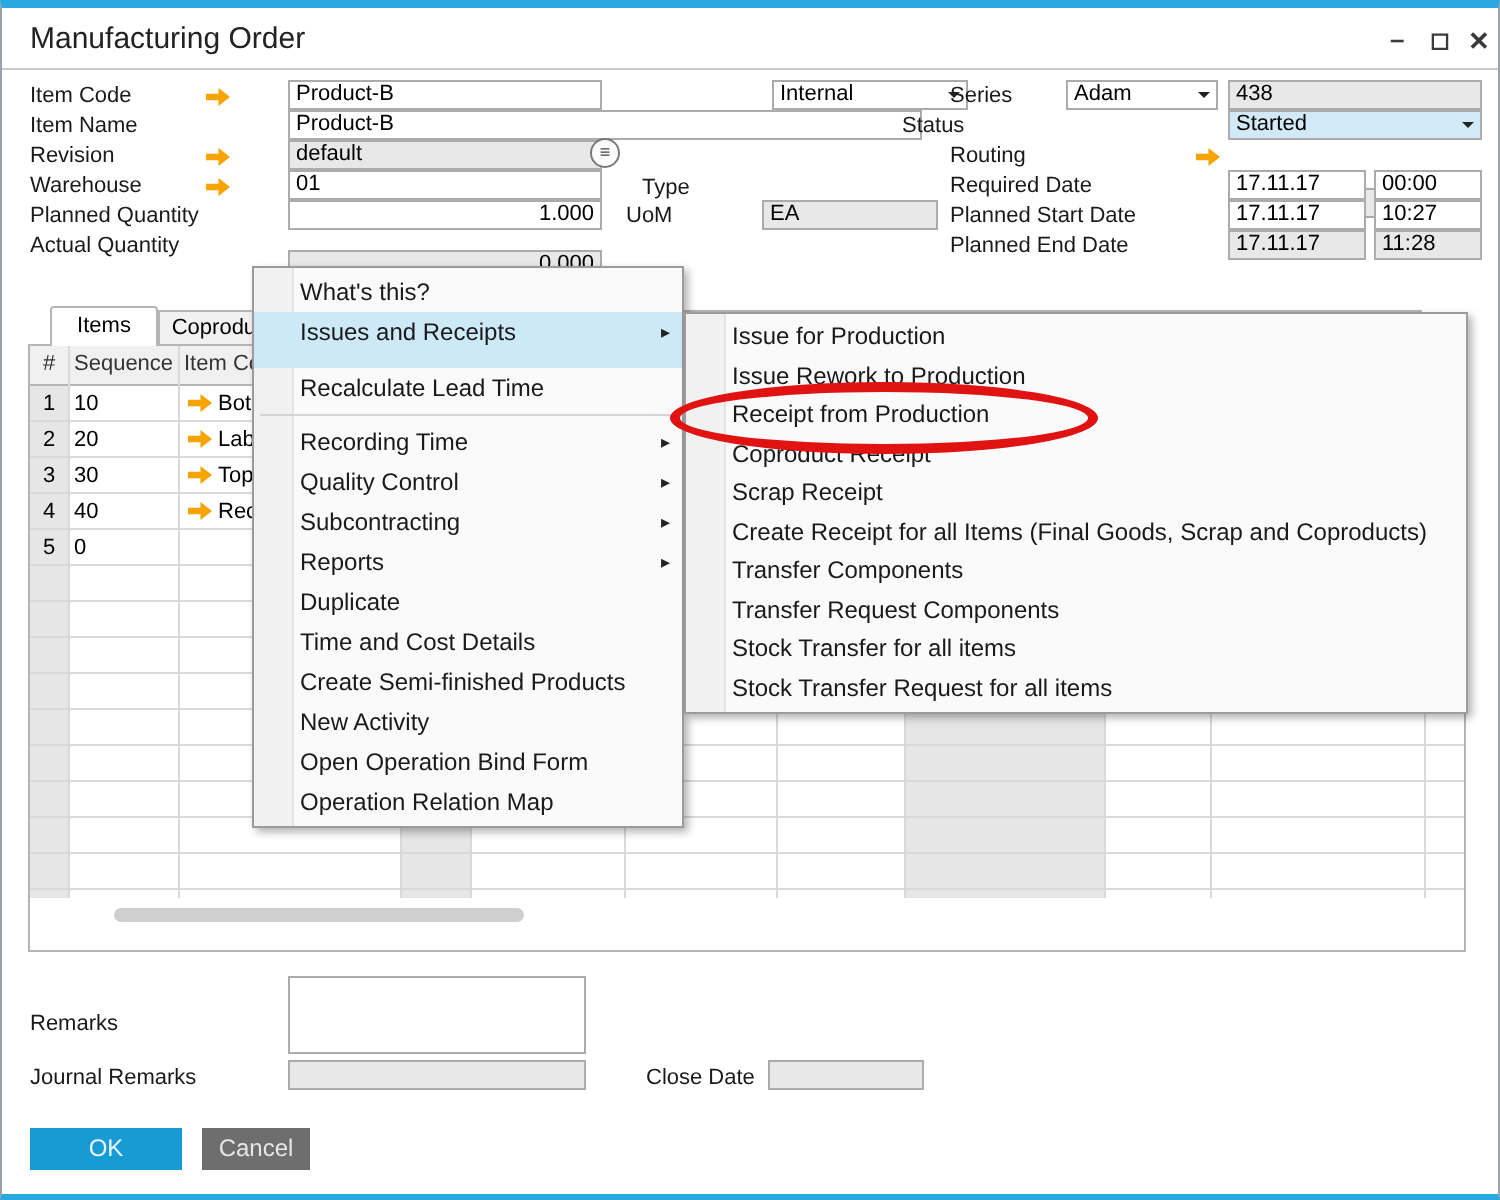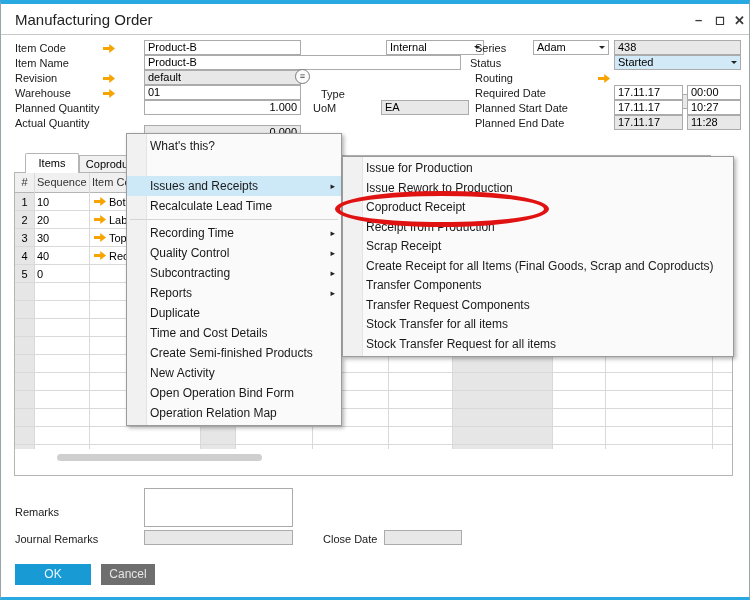--- a/index.html
+++ b/index.html
@@ -100,21 +100,21 @@
     <span class="dd-caret"></span>
   </div>
 
   <div class="label" style="left:474px;top:38px;">Series</div>
   <div class="field" style="left:532px;top:36px;width:76px;">
     <span>Adam</span>
     <span class="dd-caret"></span>
   </div>
   <div class="field gray" style="left:613px;top:36px;width:127px;">438</div>
 
-  <div class="label" style="left:469px;top:53px;">Status</div>
+  <div class="label" style="left:450px;top:53px;">Status</div>
   <div class="field blue" style="left:613px;top:51px;width:127px;">
     <span>Started</span>
     <span class="dd-caret"></span>
   </div>
 
   <div class="label" style="left:474px;top:68px;">Routing</div>
   <span class="link-arrow" style="left:597px;top:70px;"></span>
   <div class="field gray" style="left:613px;top:66px;width:127px;margin-top:24px;">03</div>
 
   <div class="label" style="left:474px;top:83px;">Required Date</div>
@@ -190,40 +190,40 @@
         <div class="trow" style="top: 200px;"></div>
         <div class="trow" style="top: 218px;"></div>
         <div class="trow" style="top: 236px;"></div>
         <div class="trow" style="top: 254px;"></div>
       </div>
     <div id="hscroll"></div>
   </div>
 
   <div class="menu" id="ctxmenu">
       <div class="menu-item" style="height: 20px; line-height: 20px;"><span>What's this?</span></div>
-      <div class="menu-item hl" style="height: 20px; line-height: 20px; margin-top: 20px;"><span>Issues and Receipts</span><span class="mi-arrow">▸</span></div>
+      <div class="menu-item hl" style="height: 28px; line-height: 20px;"><span>Issues and Receipts</span><span class="mi-arrow">▸</span></div>
       <div class="menu-item" style="height: 20px; line-height: 20px;"><span>Recalculate Lead Time</span></div>
       <div class="menu-sep"></div>
       <div class="menu-item" style="height: 20px; line-height: 20px;"><span>Recording Time</span><span class="mi-arrow">▸</span></div>
       <div class="menu-item" style="height: 20px; line-height: 20px;"><span>Quality Control</span><span class="mi-arrow">▸</span></div>
       <div class="menu-item" style="height: 20px; line-height: 20px;"><span>Subcontracting</span><span class="mi-arrow">▸</span></div>
       <div class="menu-item" style="height: 20px; line-height: 20px;"><span>Reports</span><span class="mi-arrow">▸</span></div>
       <div class="menu-item" style="height: 20px; line-height: 20px;"><span>Duplicate</span></div>
       <div class="menu-item" style="height: 20px; line-height: 20px;"><span>Time and Cost Details</span></div>
       <div class="menu-item" style="height: 20px; line-height: 20px;"><span>Create Semi-finished Products</span></div>
       <div class="menu-item" style="height: 20px; line-height: 20px;"><span>New Activity</span></div>
       <div class="menu-item" style="height: 20px; line-height: 20px;"><span>Open Operation Bind Form</span></div>
       <div class="menu-item" style="height: 20px; line-height: 20px;"><span>Operation Relation Map</span></div>
     </div>
 
   <div class="menu" id="submenu">
       <div class="menu-item" style="height: 19.5px; line-height: 19.5px;"><span>Issue for Production</span></div>
       <div class="menu-item" style="height: 19.5px; line-height: 19.5px;"><span>Issue Rework to Production</span></div>
+      <div class="menu-item" style="height: 19.5px; line-height: 19.5px;"><span>Receipt from Production</span></div>
       <div class="menu-item" style="height: 19.5px; line-height: 19.5px;"><span>Coproduct Receipt</span></div>
-      <div class="menu-item" style="height: 19.5px; line-height: 19.5px;"><span>Receipt from Production</span></div>
       <div class="menu-item" style="height: 19.5px; line-height: 19.5px;"><span>Scrap Receipt</span></div>
       <div class="menu-item" style="height: 19.5px; line-height: 19.5px;"><span>Create Receipt for all Items (Final Goods, Scrap and Coproducts)</span></div>
       <div class="menu-item" style="height: 19.5px; line-height: 19.5px;"><span>Transfer Components</span></div>
       <div class="menu-item" style="height: 19.5px; line-height: 19.5px;"><span>Transfer Request Components</span></div>
       <div class="menu-item" style="height: 19.5px; line-height: 19.5px;"><span>Stock Transfer for all items</span></div>
       <div class="menu-item" style="height: 19.5px; line-height: 19.5px;"><span>Stock Transfer Request for all items</span></div>
     </div>
 
   <div id="redcircle"></div>
 

